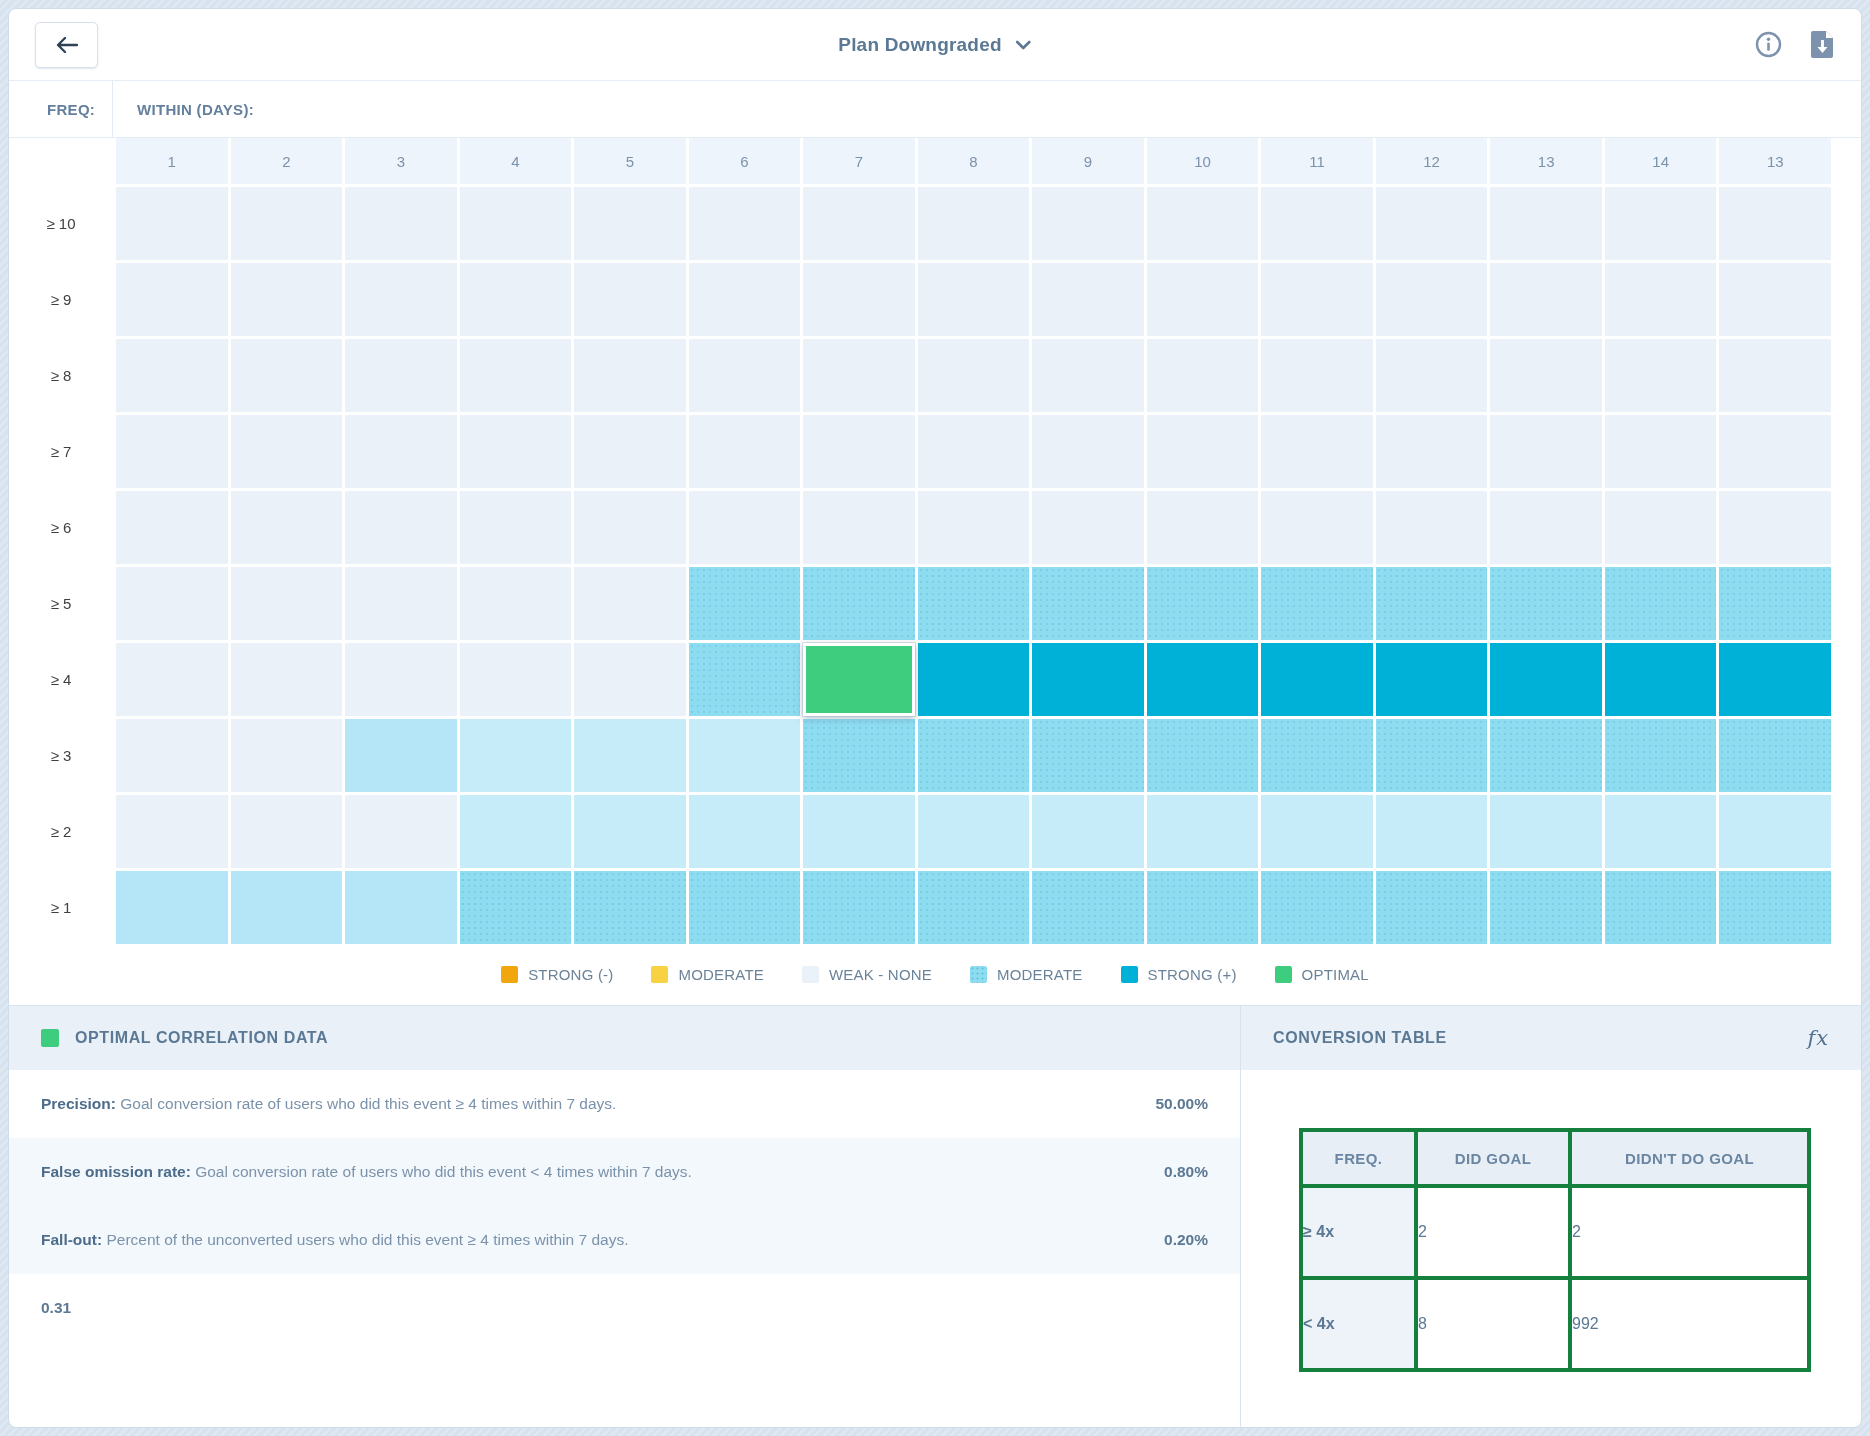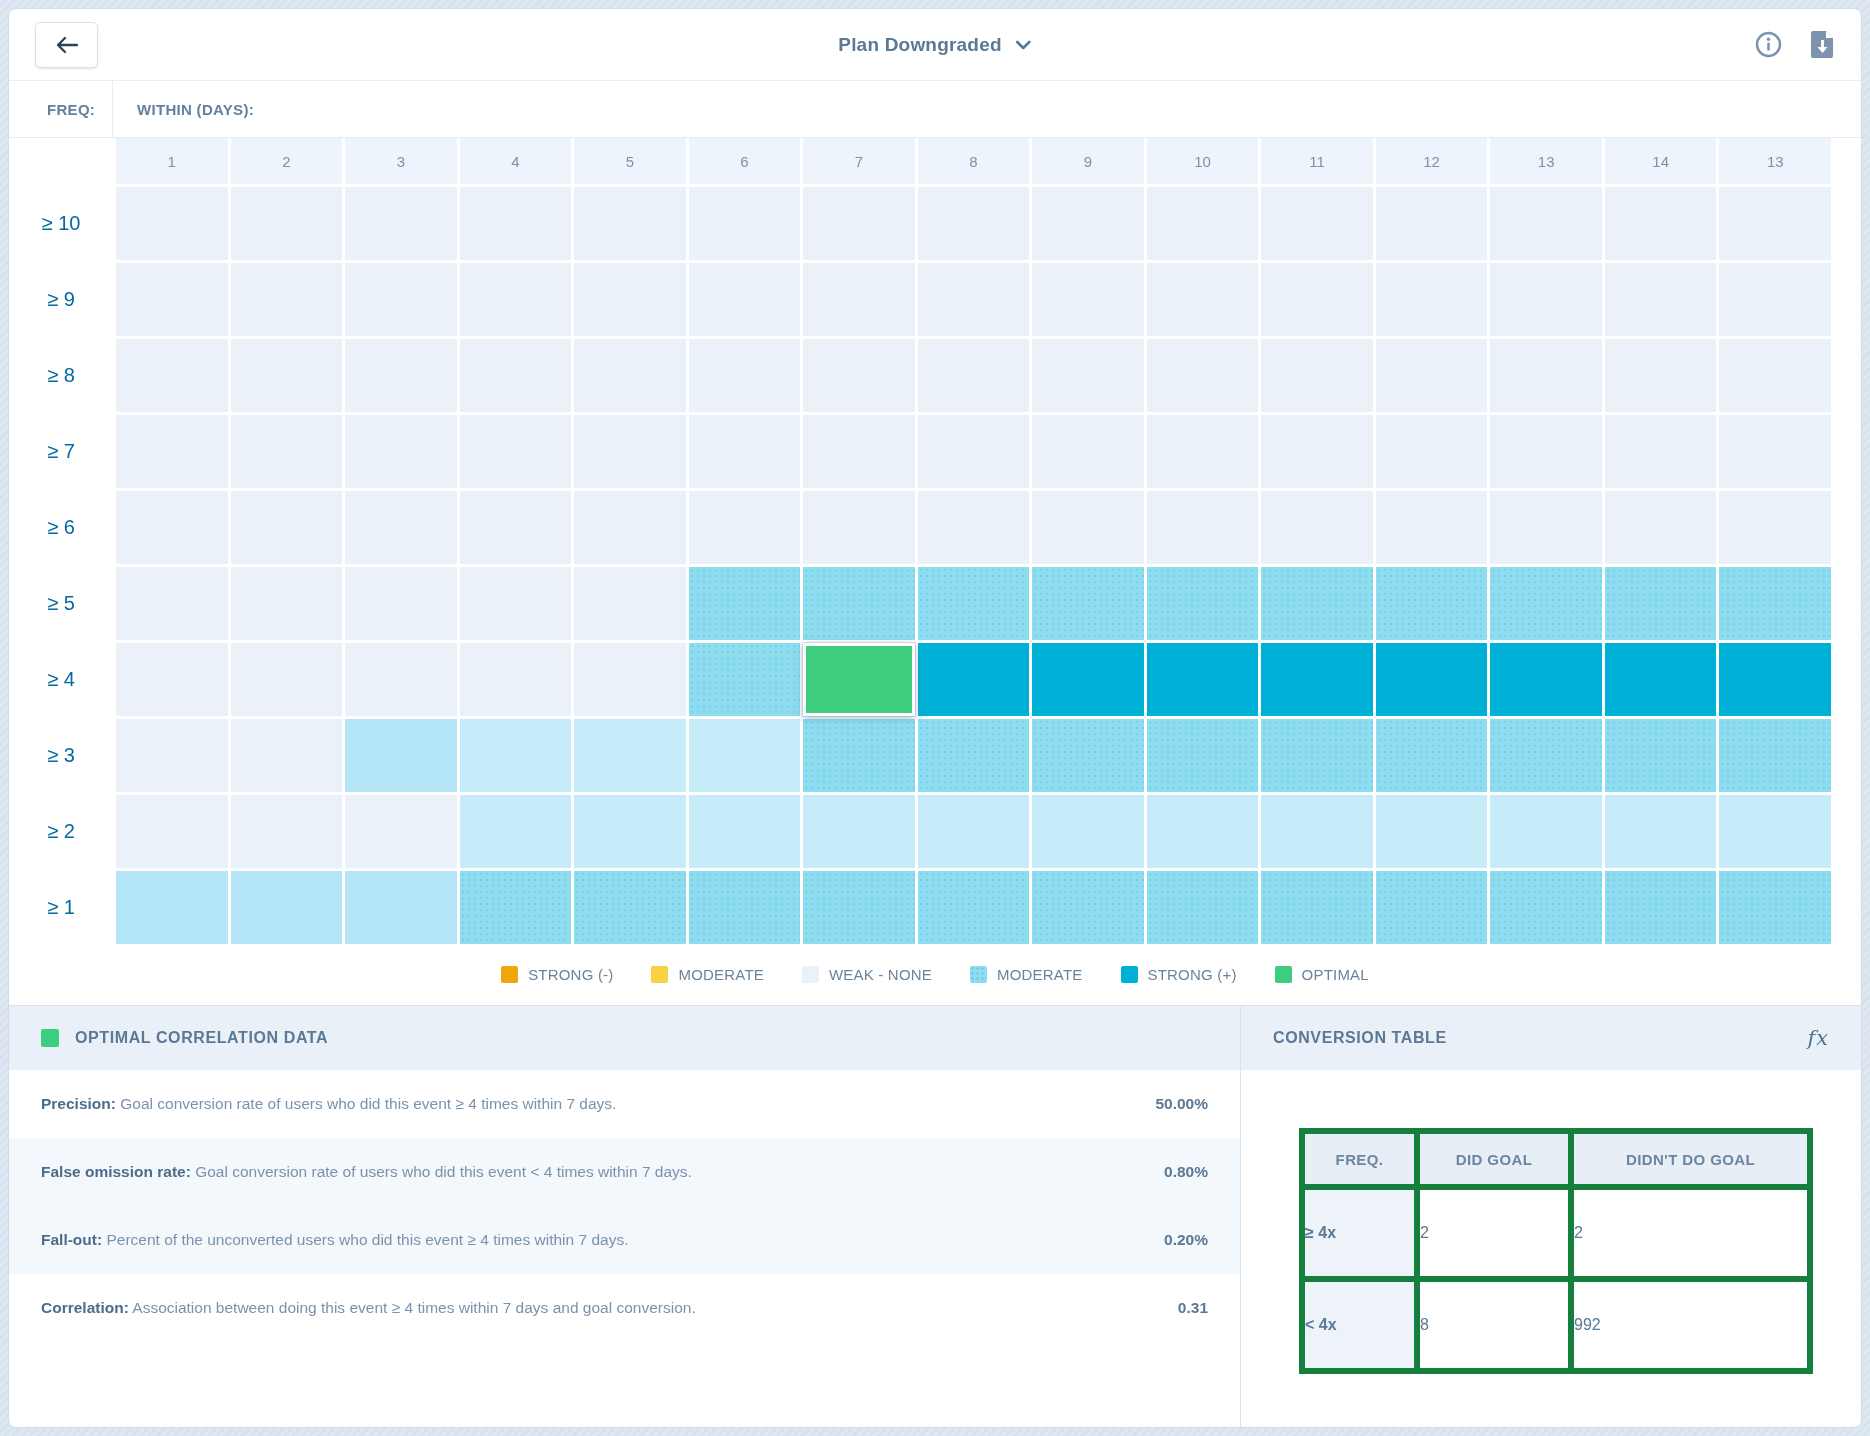--- a/index.html
+++ b/index.html
@@ -63,21 +63,21 @@
   }
   .gutter { background: #fff; }
   .hcell {
     background: #eef4fb;
     display: flex; align-items: center; justify-content: center;
     font-size: 15px; color: #7b92ab;
   }
   .rlabel {
     background: #fff;
     display: flex; align-items: center; justify-content: center;
-    font-size: 20px; color: #0369a1;
+    font-size: 15px; color: #404040;
   }
   .cell { position: relative; }
   .cell.textured {
     background-image: radial-gradient(rgba(25,140,185,.17) 1px, rgba(0,0,0,0) 1.3px);
     background-size: 6px 6px;
   }
   .cell.optimal {
     border: 3px solid #fff;
     box-shadow: 0 0 0 1px rgba(130,155,180,.28), 0 2px 7px rgba(90,120,150,.5);
     z-index: 2;
@@ -123,21 +123,21 @@
     padding: 0 32px;
     font-size: 15.5px; color: #7b92ab;
   }
   .metric-row.alt { background: #f3f8fc; }
   .metric-desc { flex: 1; padding-right: 20px; }
   .metric-desc b { color: #4d6c8b; }
   .metric-value { font-weight: bold; color: #5b7894; white-space: nowrap; }
   
   .conv-body { padding: 58px 0 0 58px; }
   table.conv { border-collapse: collapse; }
-  table.conv th, table.conv td { border: 6px solid #15803d; }
+  table.conv th, table.conv td { border: 4px solid #15803d; }
   table.conv thead th {
     background: #e7eef6; height: 56px;
     font-size: 15px; font-weight: bold; color: #6b86a2; letter-spacing: .4px;
     padding: 0 20px;
   }
   table.conv td { height: 92px; font-size: 16px; color: #5b7894; background: #fff; }
   table.conv td.freq-col { background: #edf3f9; font-weight: bold; color: #5b7894; }
   .col-freq  { width: 115px; }
   .col-did   { width: 154px; }
   .col-didnt { width: 239px; margin-top: 27px; }
@@ -413,21 +413,20 @@
           </div>
           <div class="metric-row alt">
             <div class="metric-desc"><b>False omission rate:</b> Goal conversion rate of users who did this event &lt; 4 times within 7 days.</div>
             <div class="metric-value">0.80%</div>
           </div>
           <div class="metric-row alt">
             <div class="metric-desc"><b>Fall-out:</b> Percent of the unconverted users who did this event ≥ 4 times within 7 days.</div>
             <div class="metric-value">0.20%</div>
           </div>
           <div class="metric-row">
-            <div class="metric-desc"><b>Correlation:</b> Association between doing this event ≥ 4 times within 7 days and goal conversion.</div>
             <div class="metric-value">0.31</div>
           </div>
         </div>
     </div>
 
     <div class="panel-right">
       <div class="panel-header">
         <span>CONVERSION TABLE</span>
         <button class="fx-icon">fx</button>
       </div>

